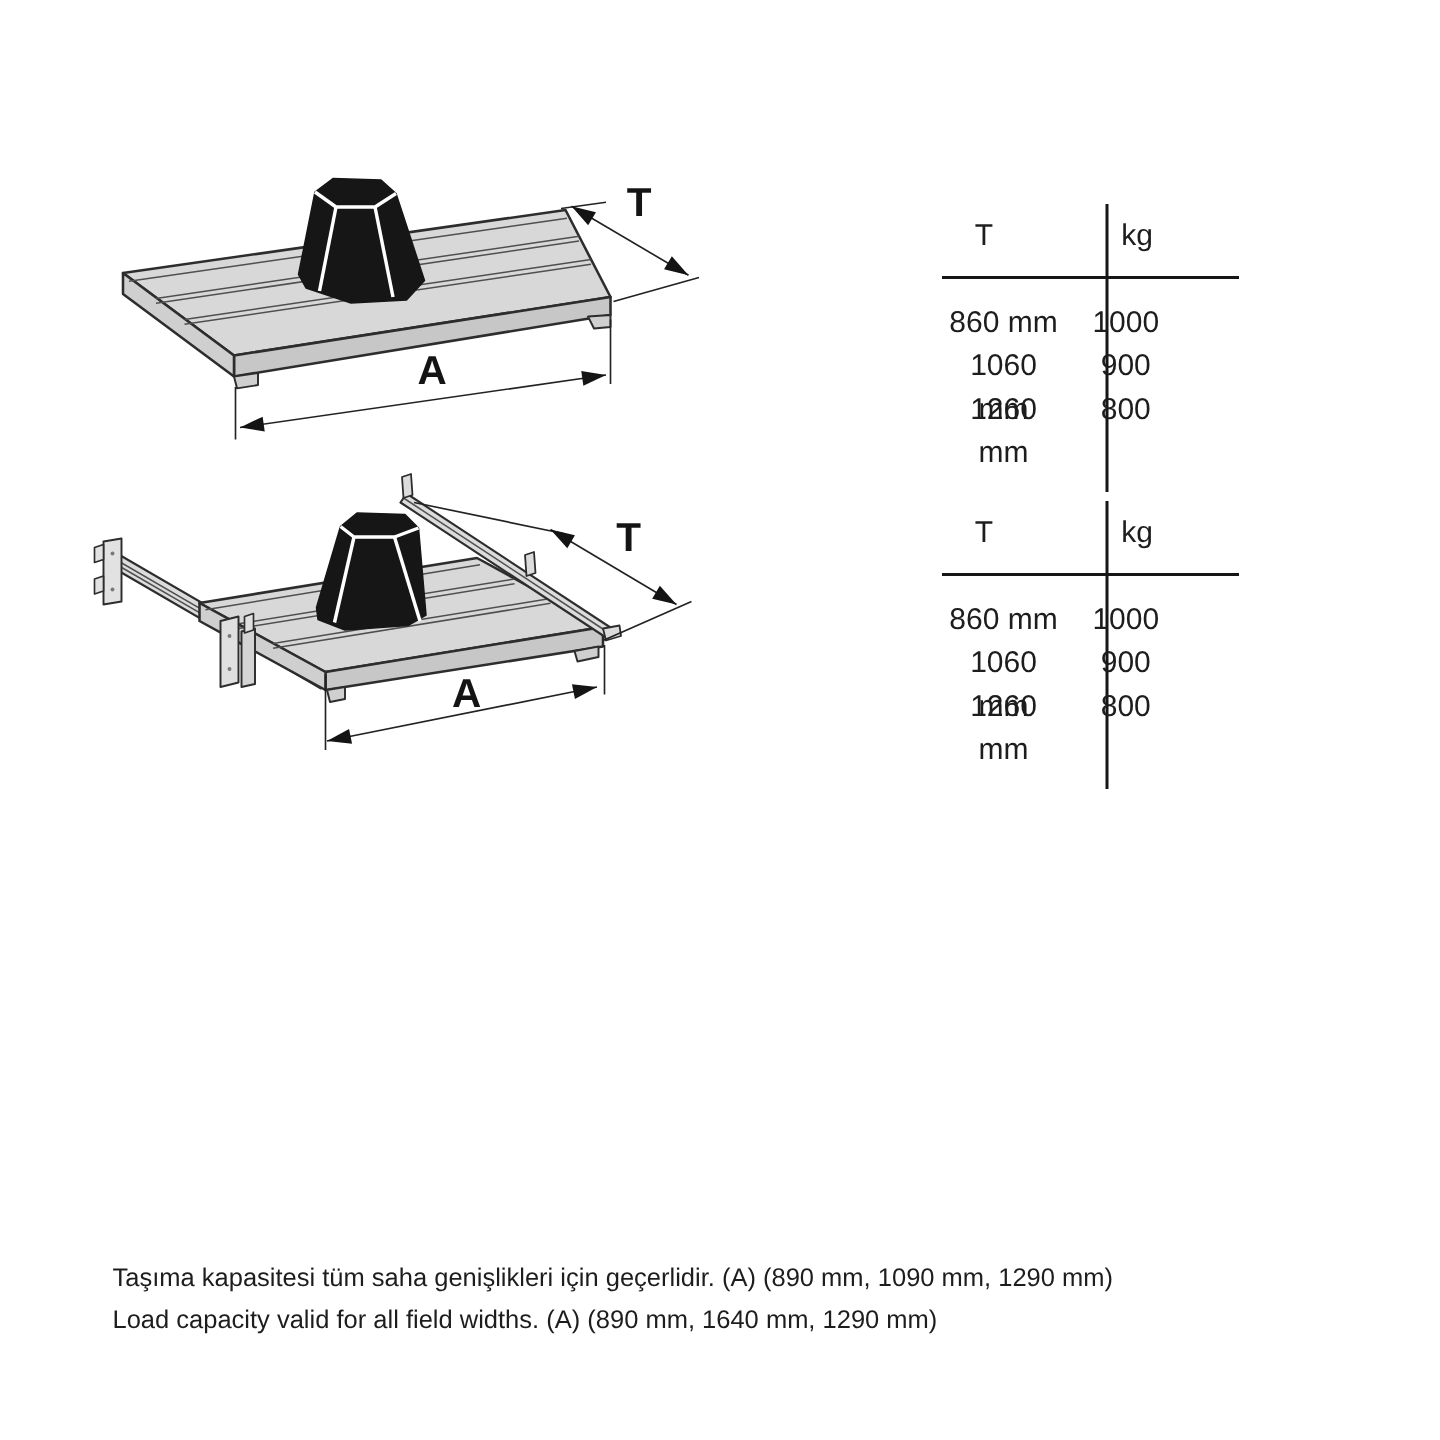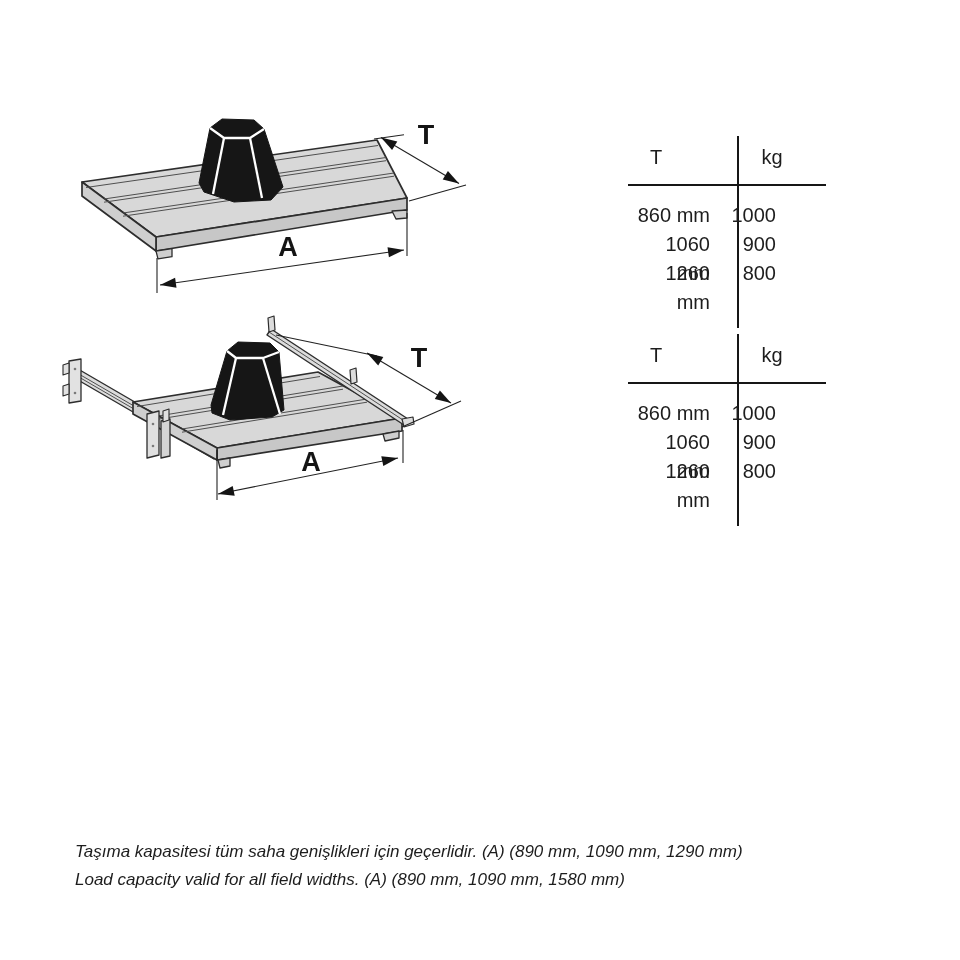--- a/index.html
+++ b/index.html
@@ -8,28 +8,28 @@
     font-family:"Liberation Sans",sans-serif;color:#1d1d1d;
   }
   .art{position:absolute;left:0;top:0;width:960px;height:960px;}
   .dimlabel{
     font-family:"Liberation Sans",sans-serif;font-weight:bold;font-size:27px;fill:#141414;
     text-anchor:middle;
   }
   .ltable{position:absolute;left:628px;width:200px;height:210px;font-size:20px;color:#1d1d1d;}
   .ltable .th{position:absolute;top:12px;height:30px;line-height:30px;text-align:center;width:56px;}
   .ltable .th-t{left:0;}
-  .ltable .th-kg{left:116px;}
+  .ltable .th-kg{left:102px;}
   .ltable .hrule{position:absolute;top:54px;left:0;width:198px;height:2px;background:#161616;}
   .ltable .vrule{position:absolute;top:6px;left:109px;width:2px;height:192px;background:#161616;}
   .ltable .col{position:absolute;top:71px;}
   .ltable .col-t{left:0;width:82px;text-align:right;}
   .ltable .col-kg{left:97px;width:51px;text-align:right;}
-  .ltable .cell{height:29px;line-height:29px;}
-  .caption{position:absolute;left:75px;top:838px;font-size:17px;line-height:28px;color:#1d1d1d;font-style:italic;}
+  .ltable .cell{height:29px;line-height:29px;text-align:center;}
+  .caption{position:absolute;left:75px;top:838px;font-size:17px;line-height:28px;color:#1d1d1d;}
 </style>
 </head>
 <body>
 
 <div class="page">
 
   <svg class="art" viewBox="0 0 960 960">
 
     <g stroke-linejoin="round">
       <polygon points="82,182 377,140 407,198 156,237" fill="#d8d8d8" stroke="#2d2d2d" stroke-width="1.7"></polygon>
@@ -159,16 +159,16 @@
     </div>
     <div class="col col-kg">
       <div class="cell">1000</div>
       <div class="cell">900</div>
       <div class="cell">800</div>
     </div>
   </div>
 
   <div class="caption">
     <div>Taşıma kapasitesi tüm saha genişlikleri için geçerlidir. (A) (890 mm, 1090 mm, 1290 mm)</div>
-    <div>Load capacity valid for all field widths. (A) (890 mm, 1090 mm, 1580 mm)</div>
+    <div>Load capacity valid for all field widths. (A) (890 mm, 1640 mm, 1290 mm)</div>
   </div>
 
 </div>
 
 </body></html>

